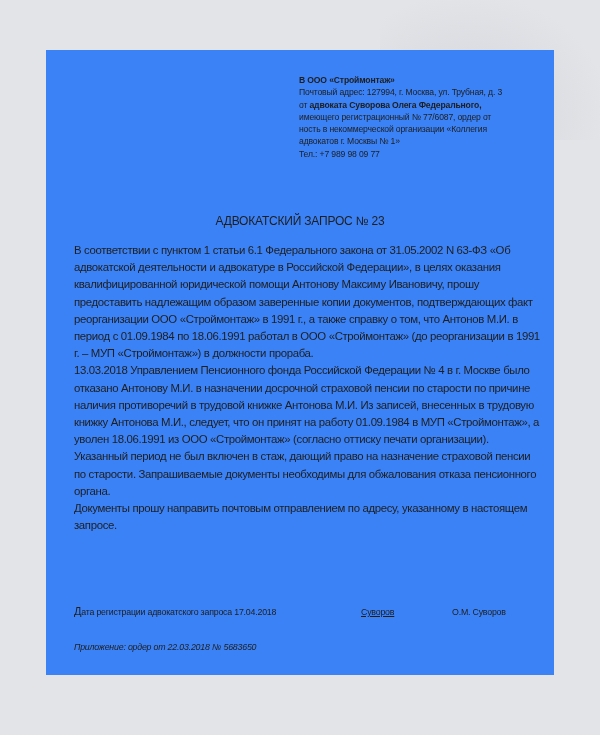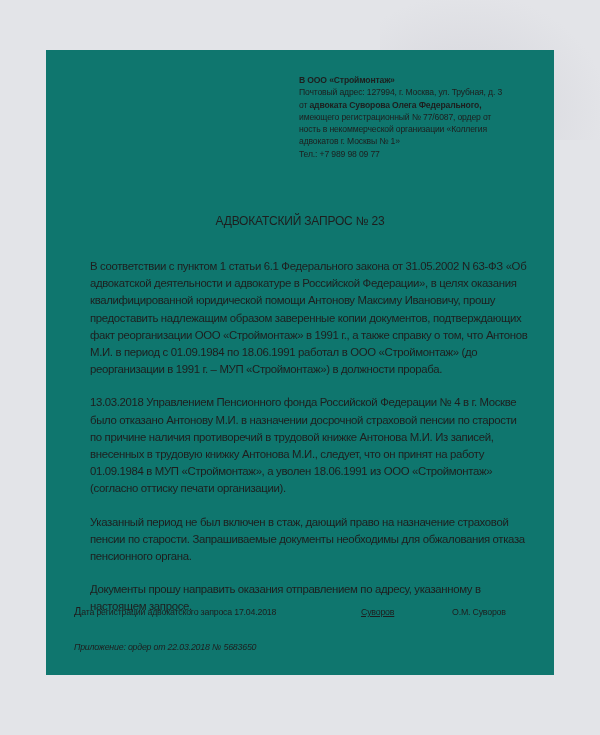--- a/index.html
+++ b/index.html
@@ -9,36 +9,36 @@
     font-family: "Liberation Sans", "DejaVu Sans", sans-serif;
     color: #1e1e1e;
     position: relative;
   }
   .shadow {
     position: absolute; left: 380px; top: 0; width: 220px; height: 140px;
     background: radial-gradient(ellipse at 40% 80%, rgba(150,150,160,0.55) 0%, rgba(200,200,208,0.25) 40%, rgba(227,228,232,0) 75%);
   }
   .page {
     position: absolute; left: 46px; top: 50px; width: 508px; height: 625px;
-    background: #0f766e;
+    background: #3b82f6;
   }
   .addressee {
     position: absolute; left: 253px; top: 24px; width: 250px;
     font-size: 8.6px; line-height: 12.3px; letter-spacing: -0.15px;
   }
   .addressee .b { font-weight: bold; }
   .title {
     position: absolute; left: 0; top: 164px; width: 100%;
     text-align: center; font-size: 12px; letter-spacing: -0.2px;
   }
   .body {
     position: absolute; left: 28px; top: 192px; width: 470px;
     font-size: 11.4px; line-height: 17.2px; letter-spacing: -0.35px;
   }
-  .body p { margin: 16px; }
+  .body p { margin: 0; }
   .sign-row {
     position: absolute; left: 28px; top: 557px; width: 460px;
     font-size: 8.8px; letter-spacing: -0.2px;
   }
   .sign-row span { position: absolute; top: 0; white-space: nowrap; }
   .sign-row .big { font-size: 11px; }
   .appendix {
     position: absolute; left: 28px; top: 592px;
     font-size: 8.8px; letter-spacing: -0.2px; white-space: nowrap; font-style: italic;
   }
@@ -59,21 +59,21 @@
     <div>адвокатов г. Москвы № 1»</div>
     <div>Тел.: +7 989 98 09 77</div>
   </div>
 
   <div class="title">АДВОКАТСКИЙ ЗАПРОС № 23</div>
 
   <div class="body">
     <p>В соответствии с пунктом 1 статьи 6.1 Федерального закона от 31.05.2002 N 63-ФЗ «Об адвокатской деятельности и адвокатуре в Российской Федера­ции», в целях оказания квалифицированной юридической помощи Антонову Максиму Ивановичу, прошу предоставить надлежащим образом заверенные копии документов, подтверждающих факт реорганизации ООО «Строймон­таж» в 1991 г., а также справку о том, что Антонов М.И. в период с 01.09.1984 по 18.06.1991 работал в ООО «Строймонтаж» (до реорганизации в 1991 г. – МУП «Строймонтаж») в должности прораба.</p>
     <p>13.03.2018 Управлением Пенсионного фонда Российской Федерации № 4 в г. Москве было отказано Антонову М.И. в назначении досрочной страховой пенсии по старости по причине наличия противоречий в трудовой книжке Антонова М.И. Из записей, внесенных в трудовую книжку Антонова М.И., сле­дует, что он принят на работу 01.09.1984 в МУП «Строймонтаж», а уволен 18.06.1991 из ООО «Строймонтаж» (согласно оттиску печати организации).</p>
     <p>Указанный период не был включен в стаж, дающий право на назначение страховой пенсии по старости. Запрашиваемые документы необходимы для обжалования отказа пенсионного органа.</p>
-    <p>Документы прошу направить оказания отправлением по адресу, указанному в настоящем запросе.</p>
+    <p>Документы прошу направить почтовым отправлением по адресу, указанному в настоящем запросе.</p>
   </div>
 
   <div class="sign-row">
     <span style="left:0; top:-2px;"><span class="big" style="position:static">Д</span><span style="position:static">ата регистрации адвокатского запроса 17.04.2018</span></span>
     <span style="left:287px;text-decoration:underline;">Суворов</span>
     <span style="left:378px;">О.М. Суворов</span>
   </div>
 
   <div class="appendix">Приложение: ордер от 22.03.2018 № 5683650</div>
 </div>

